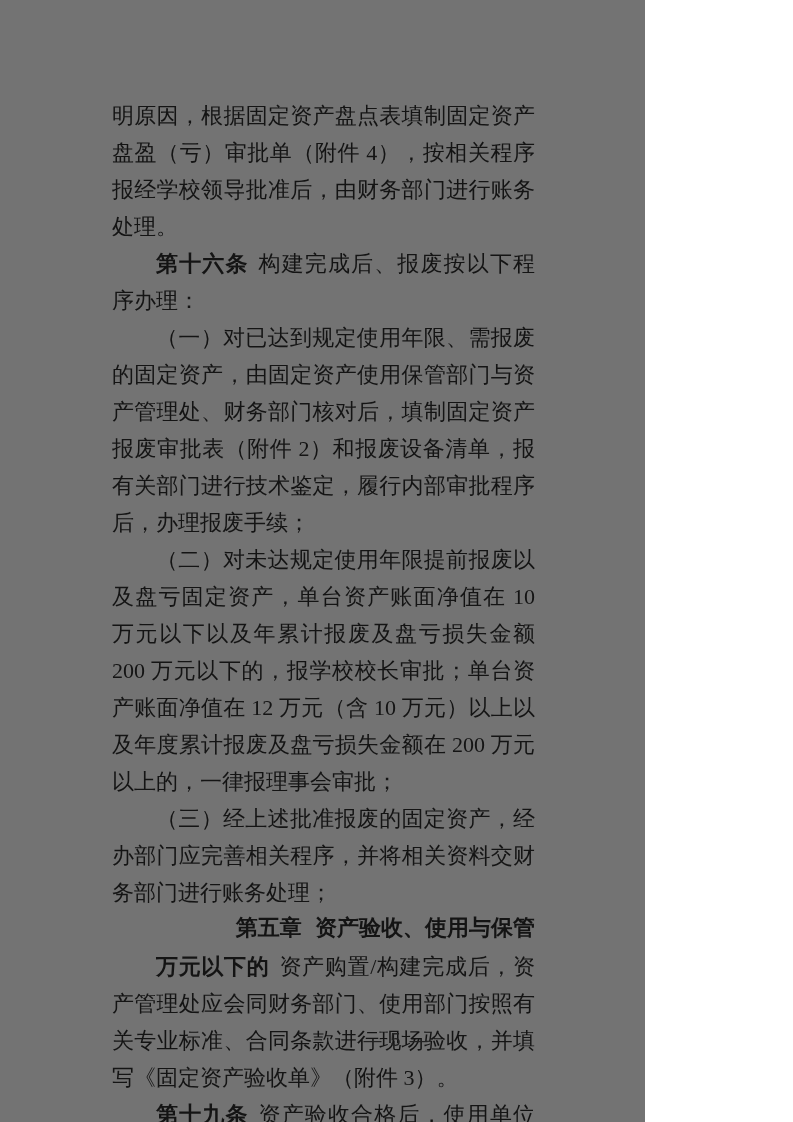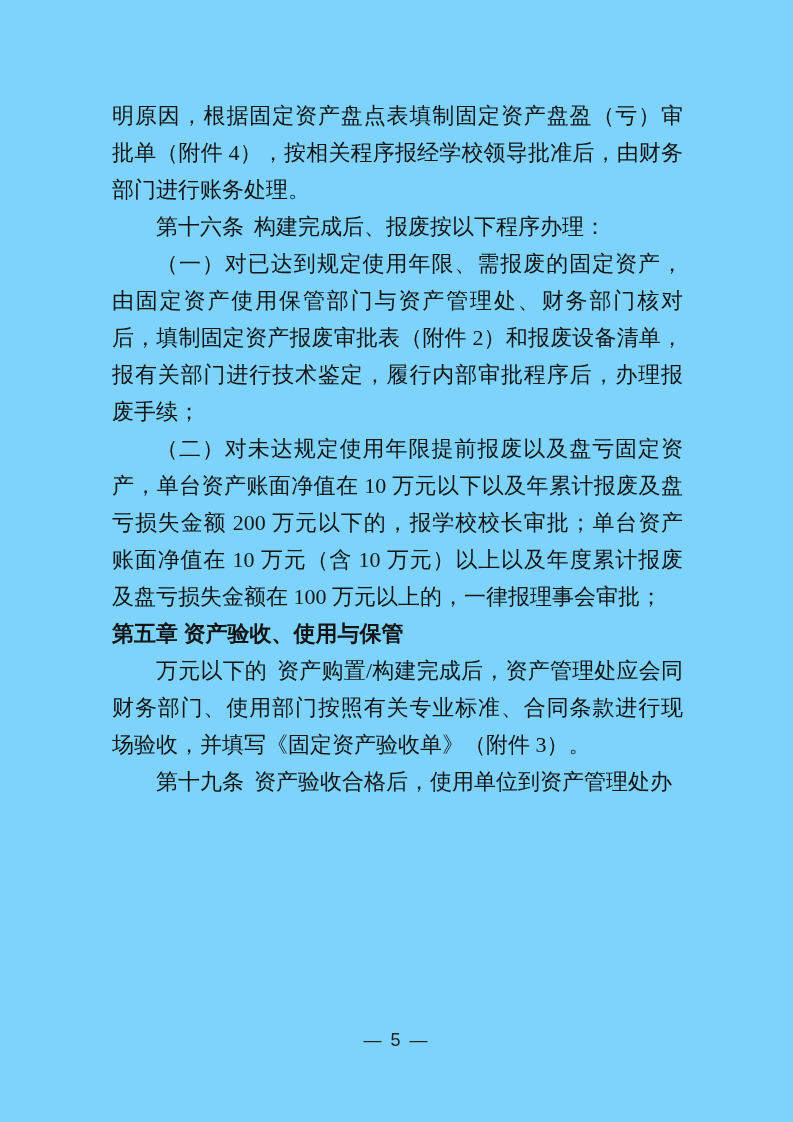--- a/index.html
+++ b/index.html
@@ -10,50 +10,50 @@
   body {
     width: 793px;
     height: 1122px;
     position: relative;
     overflow: hidden;
     color: #141414;
     font-family: "Liberation Serif", "DejaVu Serif", serif;
   }
   .page {
     box-sizing: border-box;
-    width: 793px;
+    width: 645px;
     height: 1122px;
     padding: 97px 110px 16px 112px;
-    background: #7dd3fc;
+    background: #737373;
   }
   .doc-body {
     font-size: 22px;
     line-height: 37px;
     text-align: justify;
   }
   .doc-body p {
     margin: 0;
   }
   p.para {
     text-indent: 44px; 
   }
   p.cont {
     text-indent: 0; 
   }
   .p-lead {
-    font-weight: normal;
+    font-weight: bold;
     font-family: "Liberation Sans", "DejaVu Sans", sans-serif;
     margin-right: 10px;
   }
   .p-lead:empty { display: none; }
   .chapter {
-    text-align: left;
+    text-align: right;
     text-indent: 0;
     font-weight: bold;
-    font-family: Liberation Serif, serif;
+    font-family: Liberation Mono, monospace;
   }
   .footer {
     position: absolute;
     left: 0;
     right: 0;
     top: 1028px;
     text-align: center;
     font-size: 18px;
     line-height: 24px;
     color: #222222;
@@ -66,22 +66,23 @@
 
 <div class="page">
   <div class="doc-body">
 
     <p class="cont"><span>明原因，根据固定资产盘点表填制固定资产盘盈（亏）审批单（附件 4），按相关程序报经学校领导批准后，由财务部门进行账务处理。</span></p>
 
     <p class="para"><span class="p-lead">第十六条</span><span>构建完成后、报废按以下程序办理：</span></p>
 
     <p class="para"><span>（一）对已达到规定使用年限、需报废的固定资产，由固定资产使用保管部门与资产管理处、财务部门核对后，填制固定资产报废审批表（附件 2）和报废设备清单，报有关部门进行技术鉴定，履行内部审批程序后，办理报废手续；</span></p>
 
-    <p class="para"><span>（二）对未达规定使用年限提前报废以及盘亏固定资产，单台资产账面净值在 10 万元以下以及年累计报废及盘亏损失金额 200 万元以下的，报学校校长审批；单台资产账面净值在 10 万元（含 10 万元）以上以及年度累计报废及盘亏损失金额在 100 万元以上的，一律报理事会审批；</span></p>
+    <p class="para"><span>（二）对未达规定使用年限提前报废以及盘亏固定资产，单台资产账面净值在 10 万元以下以及年累计报废及盘亏损失金额 200 万元以下的，报学校校长审批；单台资产账面净值在 12 万元（含 10 万元）以上以及年度累计报废及盘亏损失金额在 200 万元以上的，一律报理事会审批；</span></p>
 
+    <p class="para"><span>（三）经上述批准报废的固定资产，经办部门应完善相关程序，并将相关资料交财务部门进行账务处理；</span></p>
 
 
     <p class="chapter"><span>第五章 资产验收、使用与保管</span></p>
 
     <p class="para"><span class="p-lead">万元以下的</span><span>资产购置/构建完成后，资产管理处应会同财务部门、使用部门按照有关专业标准、合同条款进行现场验收，并填写《固定资产验收单》（附件 3）。</span></p>
 
     <p class="para"><span class="p-lead">第十九条</span><span>资产验收合格后，使用单位到资产管理处办</span></p>
 
   </div>
 

